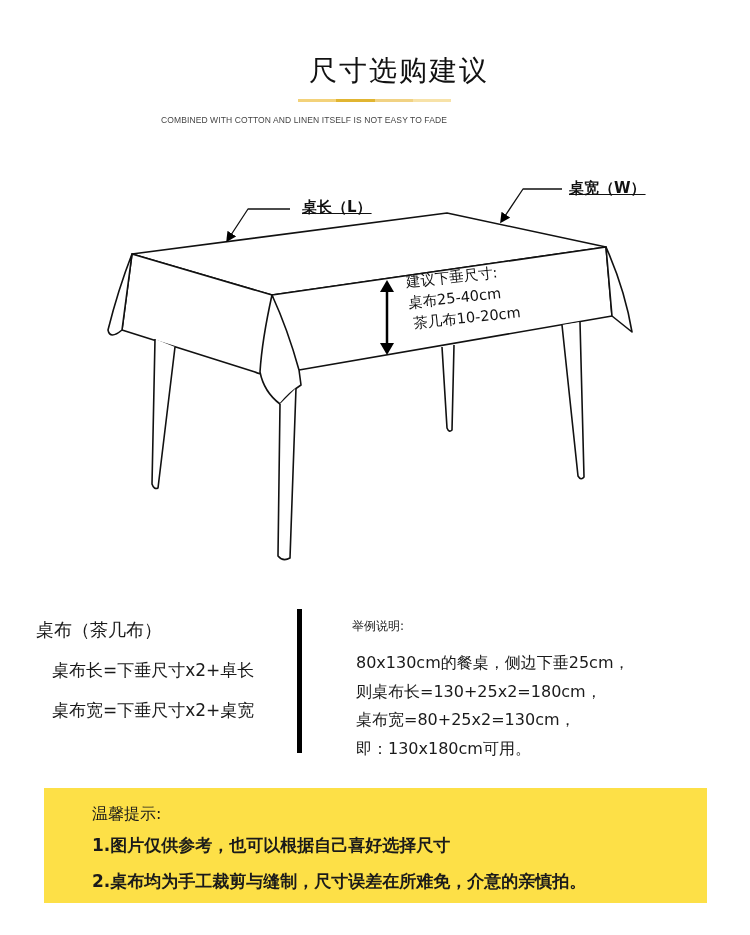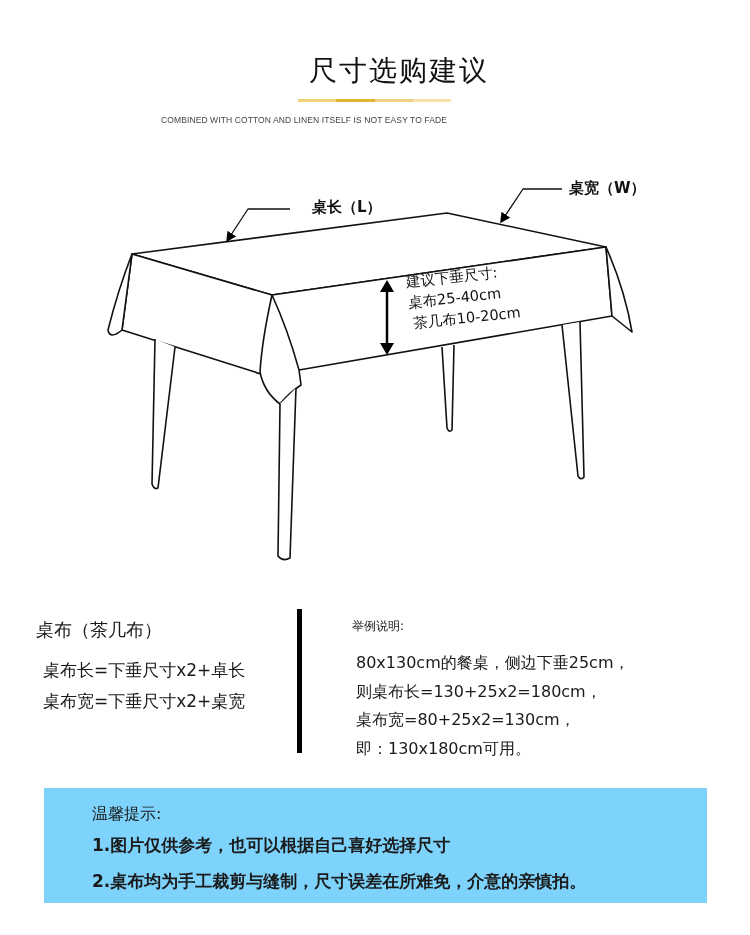--- a/index.html
+++ b/index.html
@@ -4,32 +4,32 @@
 <style>
   html, body { margin: 0; padding: 0; background: #ffffff; }
   body { width: 750px; height: 935px; position: relative; overflow: hidden;
          font-family: "DejaVu Sans", "Liberation Sans", sans-serif; color: #1a1a1a; }
   .title { position: absolute; left: 0; width: 750px; top: 52px; text-align: center;
            font-size: 28px; font-weight: 500; letter-spacing: 2px; color: #111; padding-left: 24px; }
   .title-bar { position: absolute; left: 298px; top: 99px; width: 153px; height: 3px; display: flex; }
   .title-bar span { flex: 1; height: 3px; }
   .subtitle { position: absolute; left: 0; width: 608px; top: 115px; text-align: center;
               font-family: "Liberation Sans", sans-serif; font-size: 8.5px; color: #444; letter-spacing: 0.1px; }
-  .lbl { position: absolute; font-size: 15px; font-weight: bold; color: #111; white-space: nowrap; }
+  .lbl { position: absolute; font-size: 15px; font-weight: bold; color: #111; white-space: nowrap; text-decoration: underline; }
   .drop-note { position: absolute; left: 405px; top: 272px; font-size: 14.5px; line-height: 21px;
                transform: rotate(-6deg); transform-origin: left top; color: #111; white-space: nowrap; }
   .drop-note div:nth-child(3) { padding-left: 3px; }
   .left-col { position: absolute; left: 36px; top: 618px; }
   .left-col h3 { margin: 0 0 16px 0; font-size: 18px; font-weight: normal; }
-  .left-col p { margin: 7px; font-size: 17px; line-height: 24px; }
+  .left-col p { margin: 16px; font-size: 17px; line-height: 24px; }
   .divider { position: absolute; left: 297px; top: 609px; width: 5px; height: 144px; background: #000; }
   .right-col { position: absolute; left: 352px; top: 618px; }
   .right-col h3 { margin: 0 0 16px 0; font-size: 12px; font-weight: normal; }
   .right-col p { margin: 4px; font-size: 16px; line-height: 24.5px; }
-  .tips { position: absolute; left: 44px; top: 788px; width: 663px; height: 115px; background: #7dd3fc; }
+  .tips { position: absolute; left: 44px; top: 788px; width: 663px; height: 115px; background: #fde047; }
   .tips .t-head { position: absolute; left: 48px; top: 16px; font-size: 16px; }
   .tips .t-line { position: absolute; left: 48px; font-size: 17px; white-space: nowrap; font-weight: bold; }
 </style>
 </head>
 <body>
 
 <div class="title">尺寸选购建议</div>
 <div class="title-bar">
   <span style="background:#f3d27a"></span>
   <span style="background:#e1b531"></span>
@@ -67,21 +67,21 @@
       <path d="M290,209 L248,209 L229,238" stroke-width="1.3" marker-end="url(#ah)"></path>
       <path d="M562,189 L523,189 L503,219" stroke-width="1.3" marker-end="url(#ah)"></path>
     </g>
 
     <g stroke="#000" stroke-width="2.5" fill="#000">
       <line x1="387" y1="290" x2="387" y2="345"></line>
       <path d="M380,292 L387,280 L394,292 Z" stroke="none"></path>
       <path d="M380,343 L387,355 L394,343 Z" stroke="none"></path>
     </g>
   </svg>
-  <div class="lbl" style="left:312px;top:198px">桌长（L）</div>
+  <div class="lbl" style="left:302px;top:198px">桌长（L）</div>
   <div class="lbl" style="left:569px;top:179px">桌宽（W）</div>
   <div class="drop-note">
     <div>建议下垂尺寸:</div>
     <div>桌布25-40cm</div>
     <div>茶几布10-20cm</div>
   </div>
 </div>
 
 <div class="left-col">
   <h3>桌布（茶几布）</h3>

